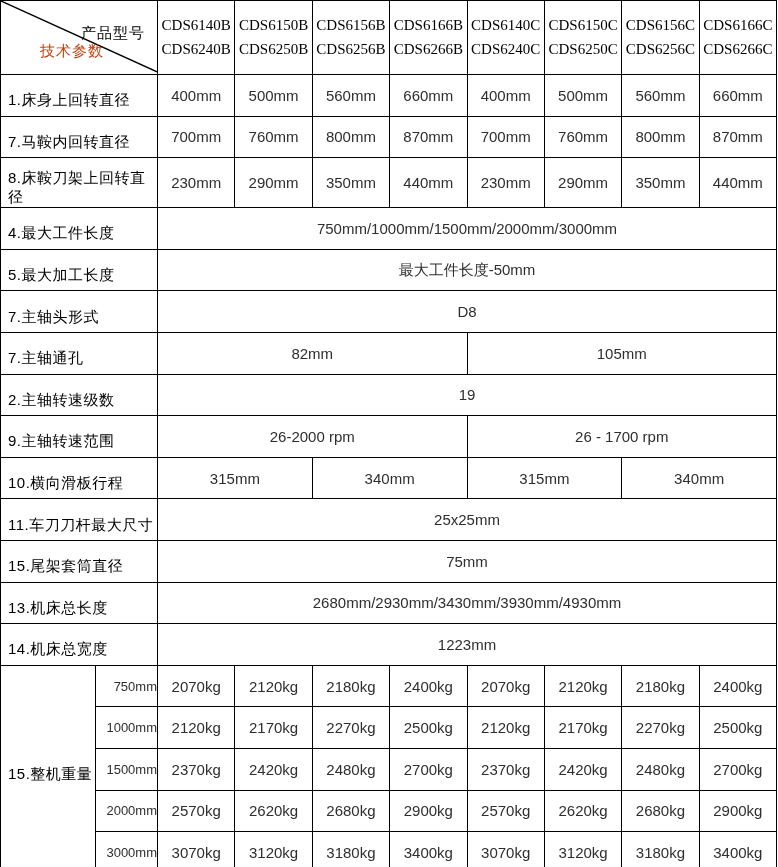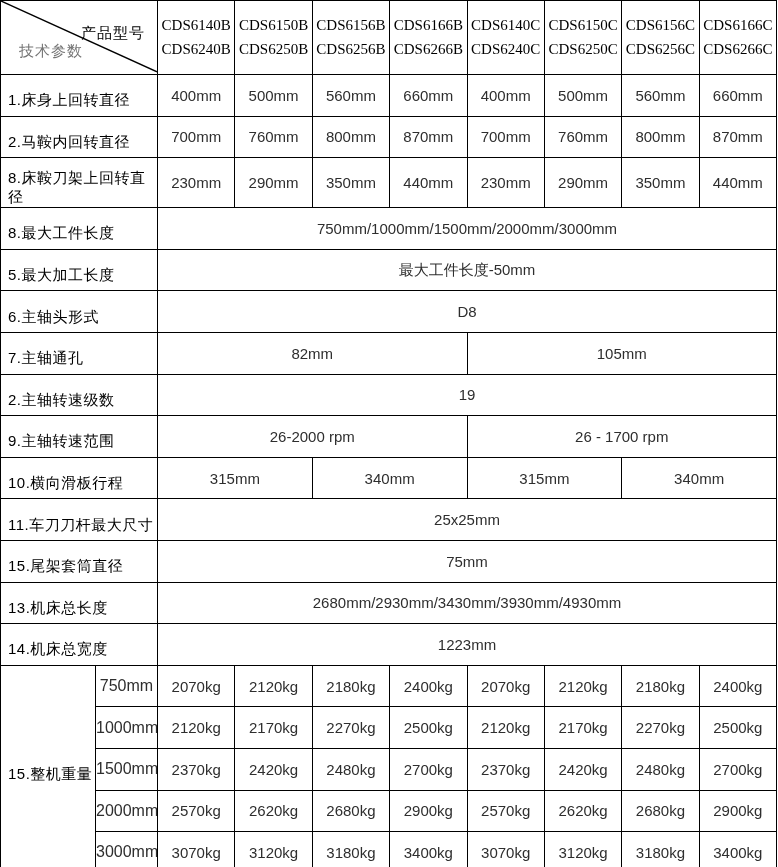--- a/index.html
+++ b/index.html
@@ -20,38 +20,38 @@
   }
   thead tr{height:74px;}
   tbody tr{height:41.6px;}
   th.corner{position:relative;padding:0;font-weight:normal;}
   th.corner svg{position:absolute;left:0;top:0;width:100%;height:100%;display:block;}
   th.corner .c-tr{
     position:absolute;top:23px;right:12px;
     font-size:15px;color:#000;letter-spacing:1px;
   }
   th.corner .c-bl{
-    position:absolute;bottom:13px;left:18px;
-    font-size:15px;color:#737373;letter-spacing:1px;
+    position:absolute;bottom:13px;left:39px;
+    font-size:15px;color:#c2410c;letter-spacing:1px;
   }
   th.model{
     font-family:"Liberation Serif",serif;
     font-weight:normal;font-size:15px;line-height:1.55;
     color:#000;text-align:center;padding:0;
   }
   th.rowlabel{
     text-align:left;font-weight:normal;
     font-size:15px;color:#000;
     padding:11px 2px 0 7px;letter-spacing:0.5px;
   }
   td.val{
     text-align:center;font-size:15px;color:#2e2e2e;padding:0;
   }
   td.sublen{
-    text-align:center;font-size:16px;color:#2e2e2e;padding:0;
+    text-align:right;font-size:13px;color:#2e2e2e;padding:0;
   }
 </style>
 </head>
 <body>
 
 <div class="wrap">
   <table class="spec">
     <colgroup>
       <col style="width:95px">
       <col style="width:62px">
@@ -115,21 +115,21 @@
           <td class="val" colspan="1">400mm</td>
           <td class="val" colspan="1">500mm</td>
           <td class="val" colspan="1">560mm</td>
           <td class="val" colspan="1">660mm</td>
           <td class="val" colspan="1">400mm</td>
           <td class="val" colspan="1">500mm</td>
           <td class="val" colspan="1">560mm</td>
           <td class="val" colspan="1">660mm</td>
         </tr>
         <tr>
-          <th class="rowlabel" colspan="2">2.马鞍内回转直径</th>
+          <th class="rowlabel" colspan="2">7.马鞍内回转直径</th>
           <td class="val" colspan="1">700mm</td>
           <td class="val" colspan="1">760mm</td>
           <td class="val" colspan="1">800mm</td>
           <td class="val" colspan="1">870mm</td>
           <td class="val" colspan="1">700mm</td>
           <td class="val" colspan="1">760mm</td>
           <td class="val" colspan="1">800mm</td>
           <td class="val" colspan="1">870mm</td>
         </tr>
         <tr>
@@ -137,29 +137,29 @@
           <td class="val" colspan="1">230mm</td>
           <td class="val" colspan="1">290mm</td>
           <td class="val" colspan="1">350mm</td>
           <td class="val" colspan="1">440mm</td>
           <td class="val" colspan="1">230mm</td>
           <td class="val" colspan="1">290mm</td>
           <td class="val" colspan="1">350mm</td>
           <td class="val" colspan="1">440mm</td>
         </tr>
         <tr>
-          <th class="rowlabel" colspan="2">8.最大工件长度</th>
+          <th class="rowlabel" colspan="2">4.最大工件长度</th>
           <td class="val" colspan="8">750mm/1000mm/1500mm/2000mm/3000mm</td>
         </tr>
         <tr>
           <th class="rowlabel" colspan="2">5.最大加工长度</th>
           <td class="val" colspan="8">最大工件长度-50mm</td>
         </tr>
         <tr>
-          <th class="rowlabel" colspan="2">6.主轴头形式</th>
+          <th class="rowlabel" colspan="2">7.主轴头形式</th>
           <td class="val" colspan="8">D8</td>
         </tr>
         <tr>
           <th class="rowlabel" colspan="2">7.主轴通孔</th>
           <td class="val" colspan="4">82mm</td>
           <td class="val" colspan="4">105mm</td>
         </tr>
         <tr>
           <th class="rowlabel" colspan="2">2.主轴转速级数</th>
           <td class="val" colspan="8">19</td>

